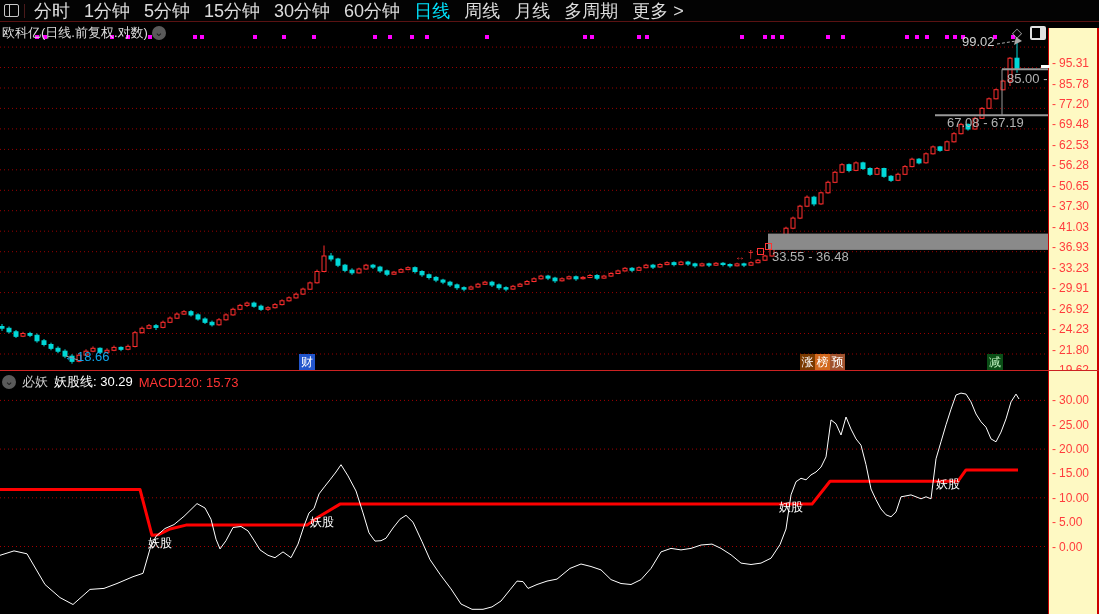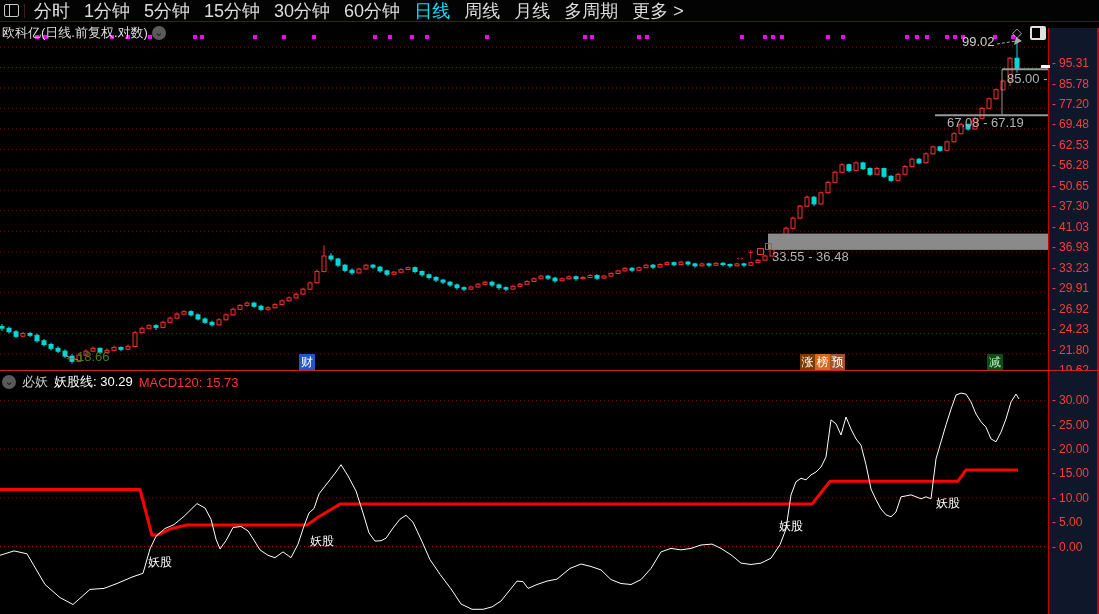--- a/index.html
+++ b/index.html
@@ -25,48 +25,48 @@
   .main-title-row{position:absolute;left:2px;top:2px;display:flex;align-items:center;gap:4px;z-index:5;}
   .main-title-row .t{color:#ddd;font-size:13px;white-space:nowrap;}
   .chev{width:14px;height:14px;border-radius:50%;background:#5a5a5a;color:#1a1a1a;font-size:11px;
     line-height:12px;text-align:center;display:inline-block;}
   .diamond{position:absolute;left:1012px;top:3px;color:#b8b8b8;font-size:13px;z-index:5;}
   .winicon{position:absolute;left:1030px;top:4px;width:12px;height:10px;border:2px solid #e0e0e0;
     border-radius:2px;z-index:5;}
   .winicon i{position:absolute;right:0;top:0;width:4px;height:100%;background:#e0e0e0;}
 
   .ann{position:absolute;color:#b3b3b3;font-size:13px;white-space:nowrap;z-index:6;}
-  .ann.gray2{color:#4d7c0f;}
+  .ann.gray2{color:#0ea5e9;}
   .marker{position:absolute;width:16px;height:16px;color:#fff;font-size:12px;line-height:16px;
     text-align:center;z-index:7;}
   .mk-cai{left:299px;top:332px;background:#2255cc;}
   .mk-zhang{left:800px;top:332px;width:15px;background:#7a3a00;}
   .mk-bang{left:815px;top:332px;width:15px;background:#d2691e;}
   .mk-yu{left:830px;top:332px;width:15px;background:#a0522d;}
   .mk-jian{left:987px;top:332px;background:#0a4f16;color:#bdf0bd;}
   .draw-sq{position:absolute;width:5px;height:5px;border:1px solid #ff3333;z-index:6;}
   .draw-gl{position:absolute;color:#ff3333;font-size:10px;z-index:6;}
   .price-dash{position:absolute;left:1041px;top:43px;width:9px;height:3px;background:#fff;z-index:6;}
 
   
   .axis{position:absolute;left:1048px;width:51px;box-sizing:border-box;
-    border-left:1px solid #cc0000;border-right:2px solid #cc0000;background:#0f172a;}
+    border-left:1px solid #cc0000;border-right:2px solid #cc0000;background:#fef9c3;}
   .axis-main{top:6px;height:342px;}
   .axis-sub{top:0;height:244px;}
   .tick{position:absolute;left:3px;color:#ff3c3c;font-size:12px;transform:translateY(-50%);white-space:nowrap;}
   .tick::before{content:"-";margin-right:3px;color:#ff3c3c;}
 
   
   .sub-area{position:absolute;left:0;top:370px;width:1099px;height:244px;border-top:1px solid #cc2222;box-sizing:content-box;}
   #sub-svg{position:absolute;left:0;top:0;}
   .sub-header{position:absolute;left:2px;top:2px;display:flex;align-items:center;gap:6px;z-index:5;font-size:13px;}
   .sub-header .nm{color:#cfcfcf;}
   .sub-header .white{color:#fff;}
   .sub-header .red{color:#ff3434;}
-  .sig-label{position:absolute;color:#fff;font-size:12px;white-space:nowrap;z-index:6;margin-top:19px;}
+  .sig-label{position:absolute;color:#fff;font-size:12px;white-space:nowrap;z-index:6;}
 </style>
 </head>
 <body>
 
 <div id="stage">
 
   <div class="toolbar">
     <span class="tb-icon">
         <i></i>
       </span>

